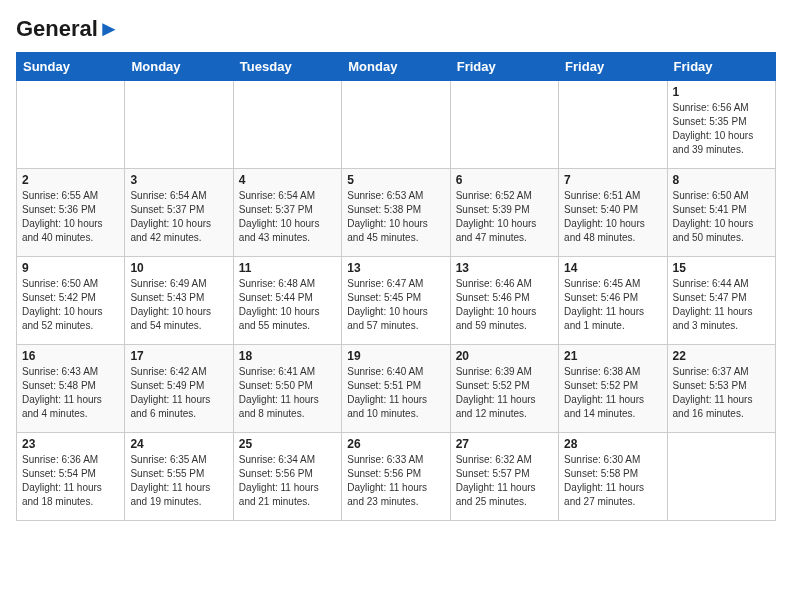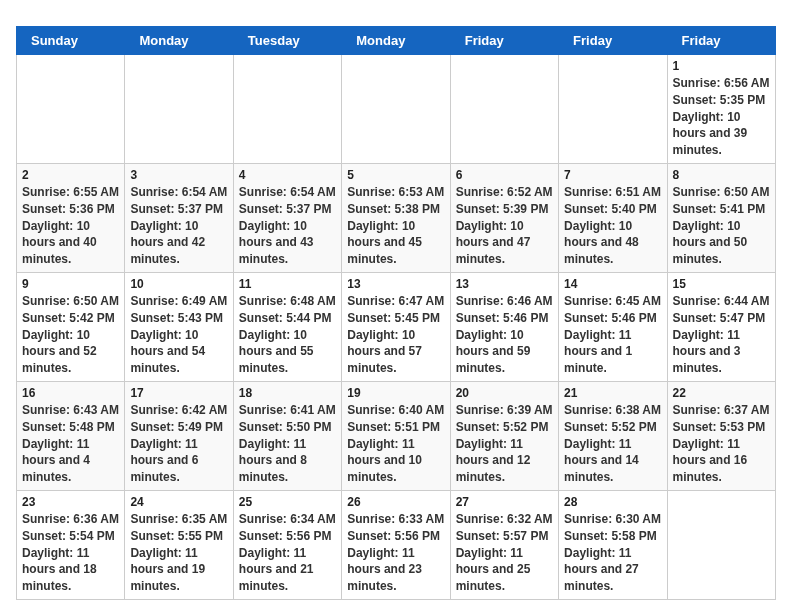--- a/index.html
+++ b/index.html
@@ -41,57 +41,61 @@
     }
     table {
       width: 100%;
       border-collapse: collapse;
       table-layout: fixed;
     }
     thead tr th {
       background-color: #1565c0;
       color: #fff;
       text-align: left;
-      padding: 6px 14px;
+      padding: 6px 6px;
       font-size: 13px;
       font-weight: bold;
       border: 1px solid #1565c0;
     }
     tbody tr td {
       border: 1px solid #ccc;
       vertical-align: top;
       padding: 4px 5px;
       font-size: 10.5px;
       color: #222;
       height: 88px;
     }
     .day-num {
       font-size: 12px;
       font-weight: bold;
       display: block;
       margin-bottom: 2px;
     }
     .day-info {
-      font-size: 12px;
+      font-size: 10px;
       color: #333;
       line-height: 1.4;
-      font-weight: bold;
     }
     tbody tr:nth-child(even) td {
       background: #f9f9f9;
     }
     tbody tr td.empty {
       background: #fff;
     }
   </style>
 </head>
 <body>
 
 <div class="header">
   <div class="logo-wrapper">
+    <div style="display:flex;align-items:center;">
+      <span class="logo-inner">
+        <span>General</span><span class="blue">►</span>
+      </span>
+    </div>
   </div>
   <div class="title-block">
     <h1></h1>
     <h2></h2>
   </div>
 </div>
 
 <table>
   <thead>
     <tr id="header-row">

